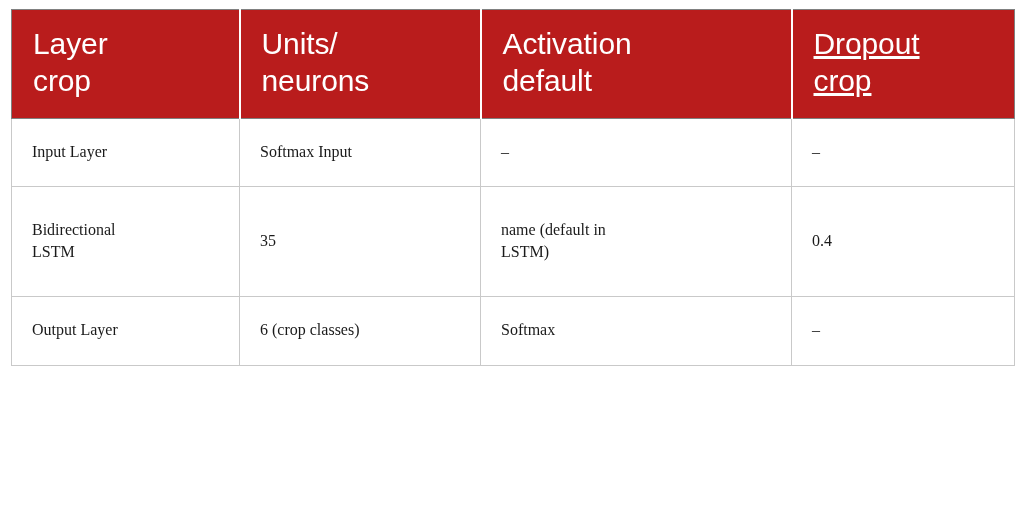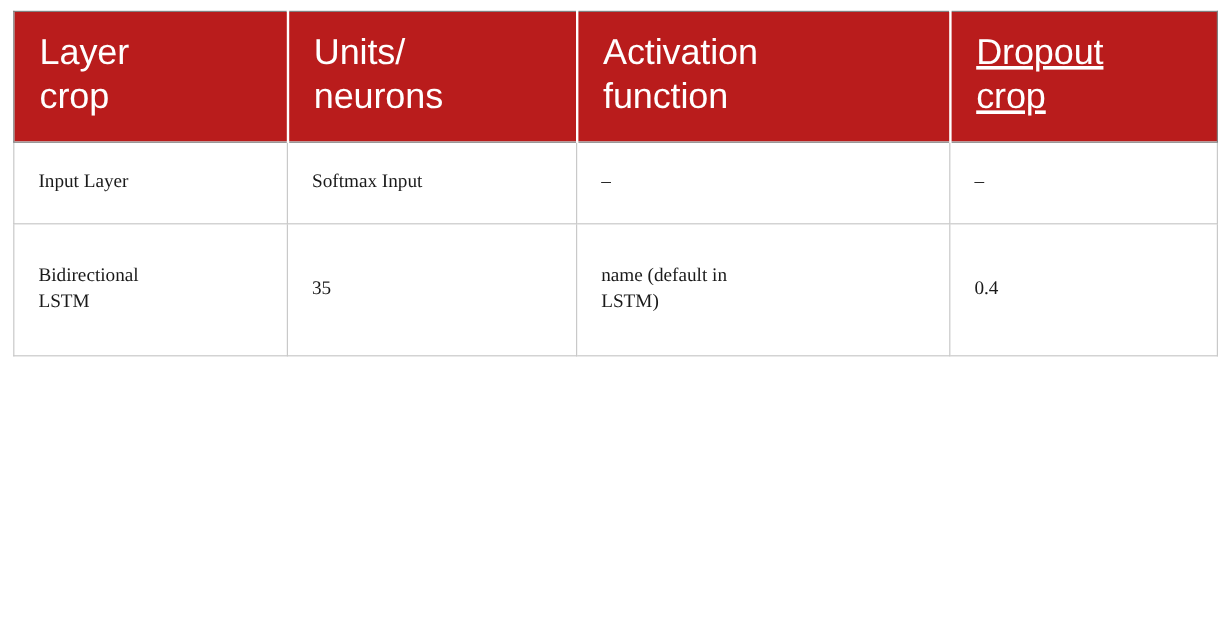--- a/index.html
+++ b/index.html
@@ -112,21 +112,21 @@
           <th>
             <span class="hdr-line">Layer</span>
             <span class="hdr-line">crop</span>
           </th>
           <th>
             <span class="hdr-line">Units/</span>
             <span class="hdr-line">neurons</span>
           </th>
           <th>
             <span class="hdr-line">Activation</span>
-            <span class="hdr-line">function</span>
+            <span class="hdr-line">default</span>
           </th>
           <th>
             <span class="hdr-line">Dropout</span>
             <span class="hdr-line">crop</span>
           </th>
         </tr>
       </thead>
       <tbody>
         <tr class="r1">
           <td>
@@ -151,16 +151,30 @@
             <span class="cell-line">35</span>
           </td>
           <td>
             <span class="cell-line">name (default in</span>
             <span class="cell-line">LSTM)</span>
           </td>
           <td>
             <span class="cell-line">0.4</span>
           </td>
         </tr>
+        <tr class="r5">
+          <td>
+            <span class="cell-line">Output Layer</span>
+          </td>
+          <td>
+            <span class="cell-line">6 (crop classes)</span>
+          </td>
+          <td>
+            <span class="cell-line">Softmax</span>
+          </td>
+          <td class="dash">
+            <span class="cell-line">–</span>
+          </td>
+        </tr>
       </tbody>
     </table>
   </div>
 </div>
 
 </body></html>

